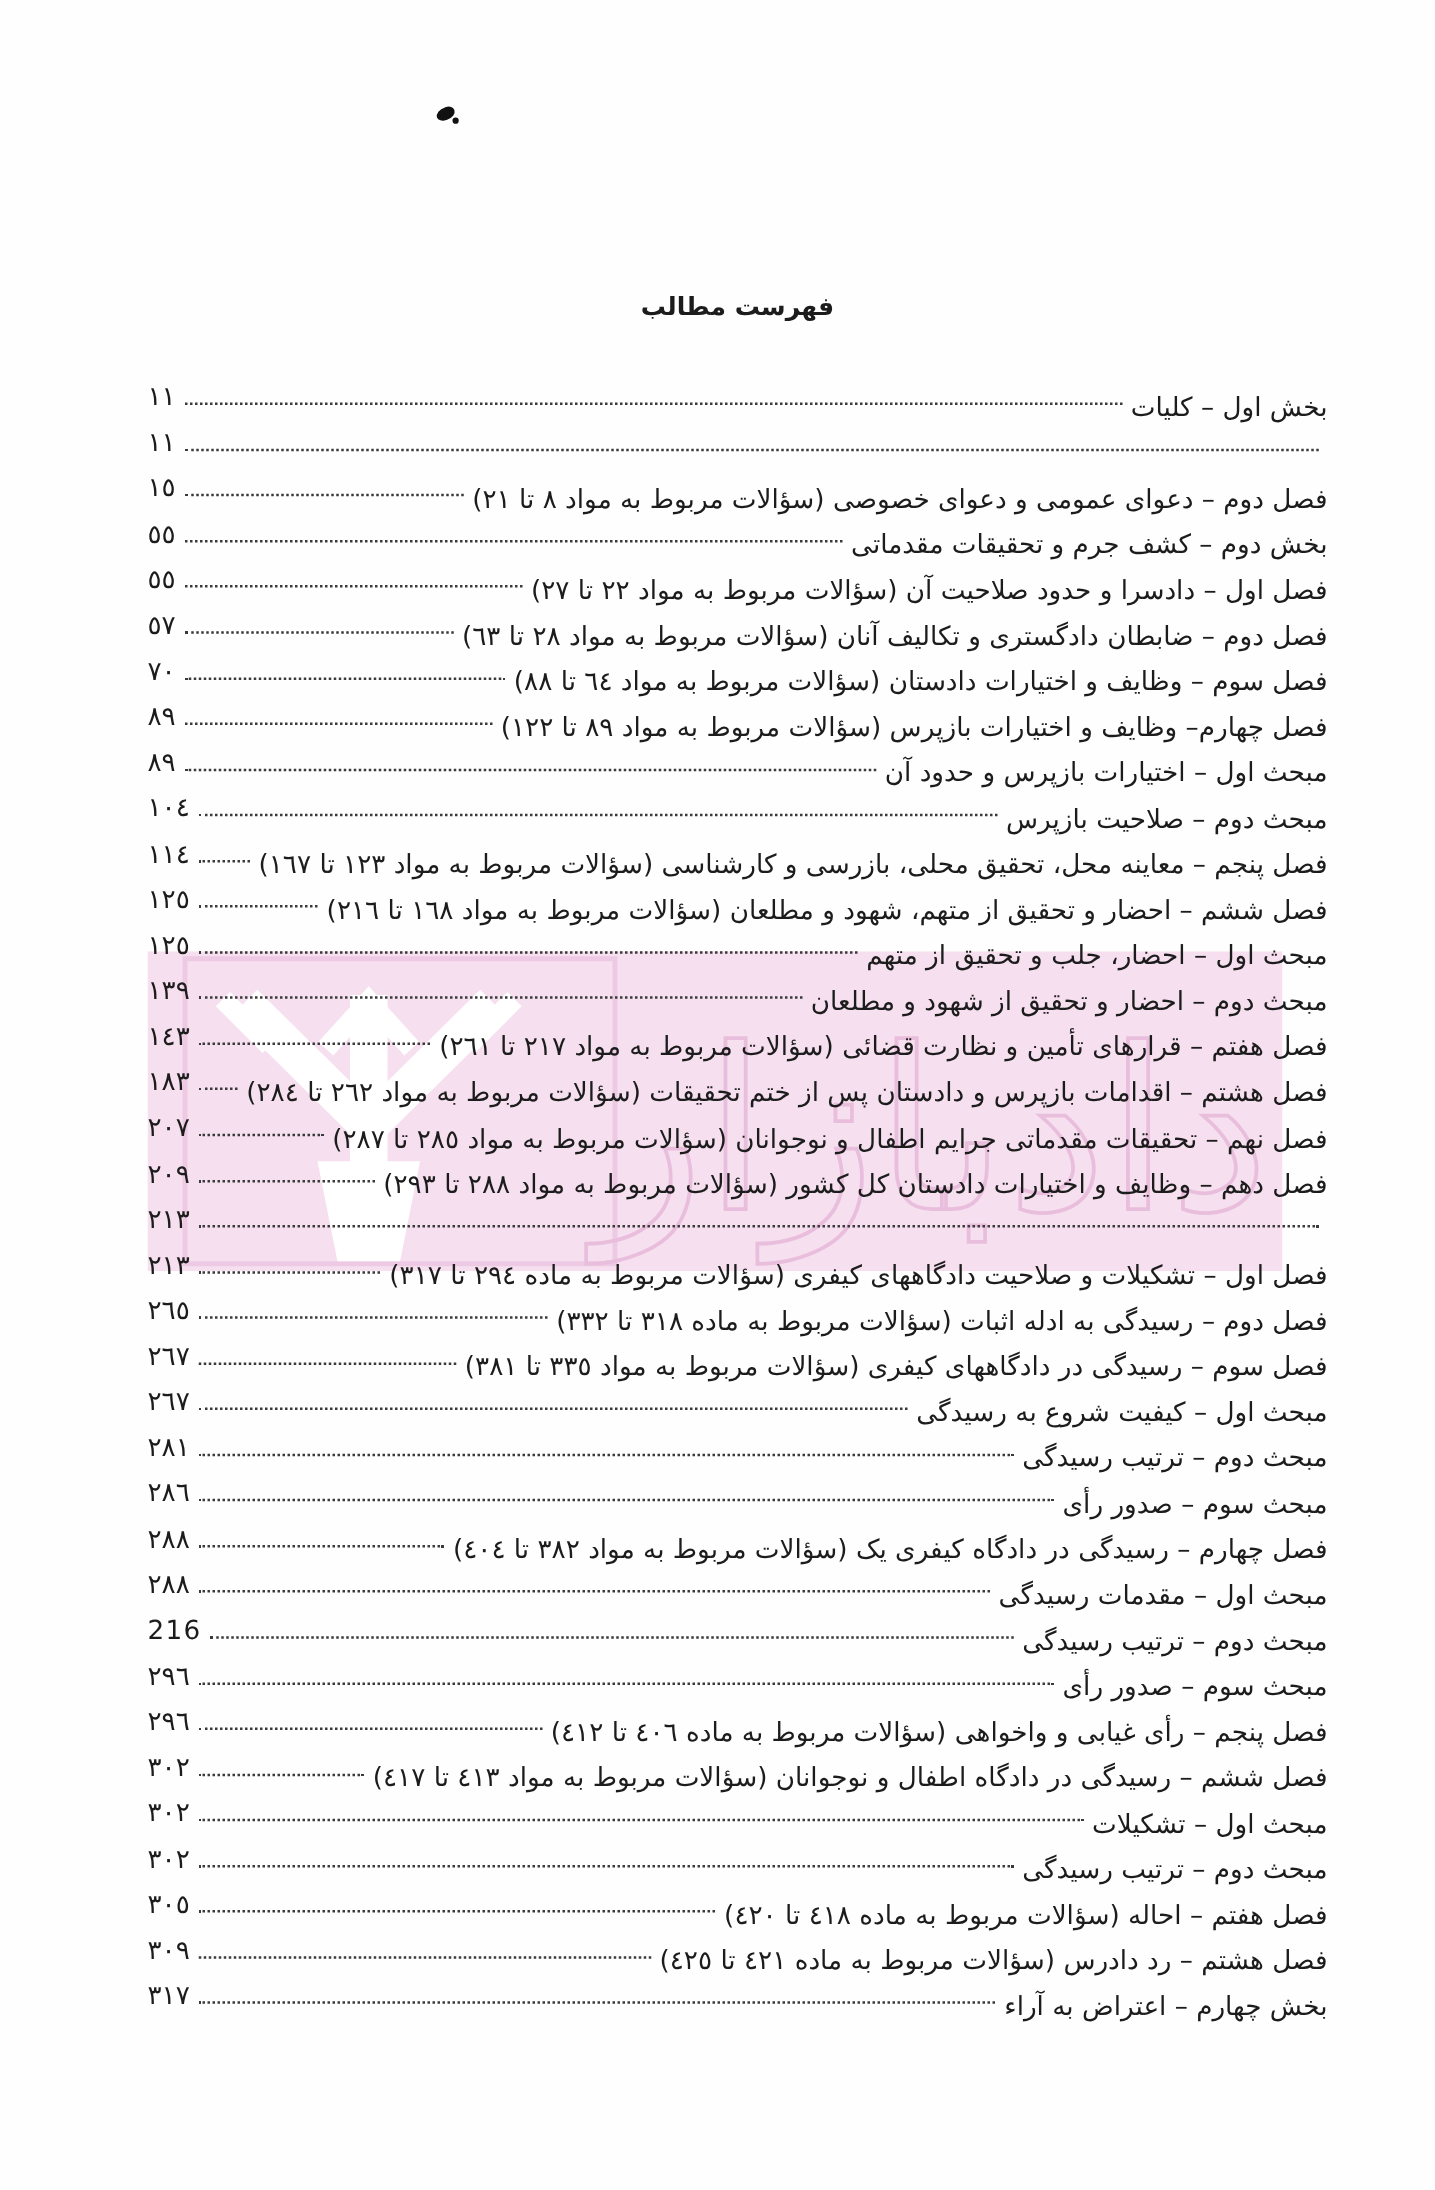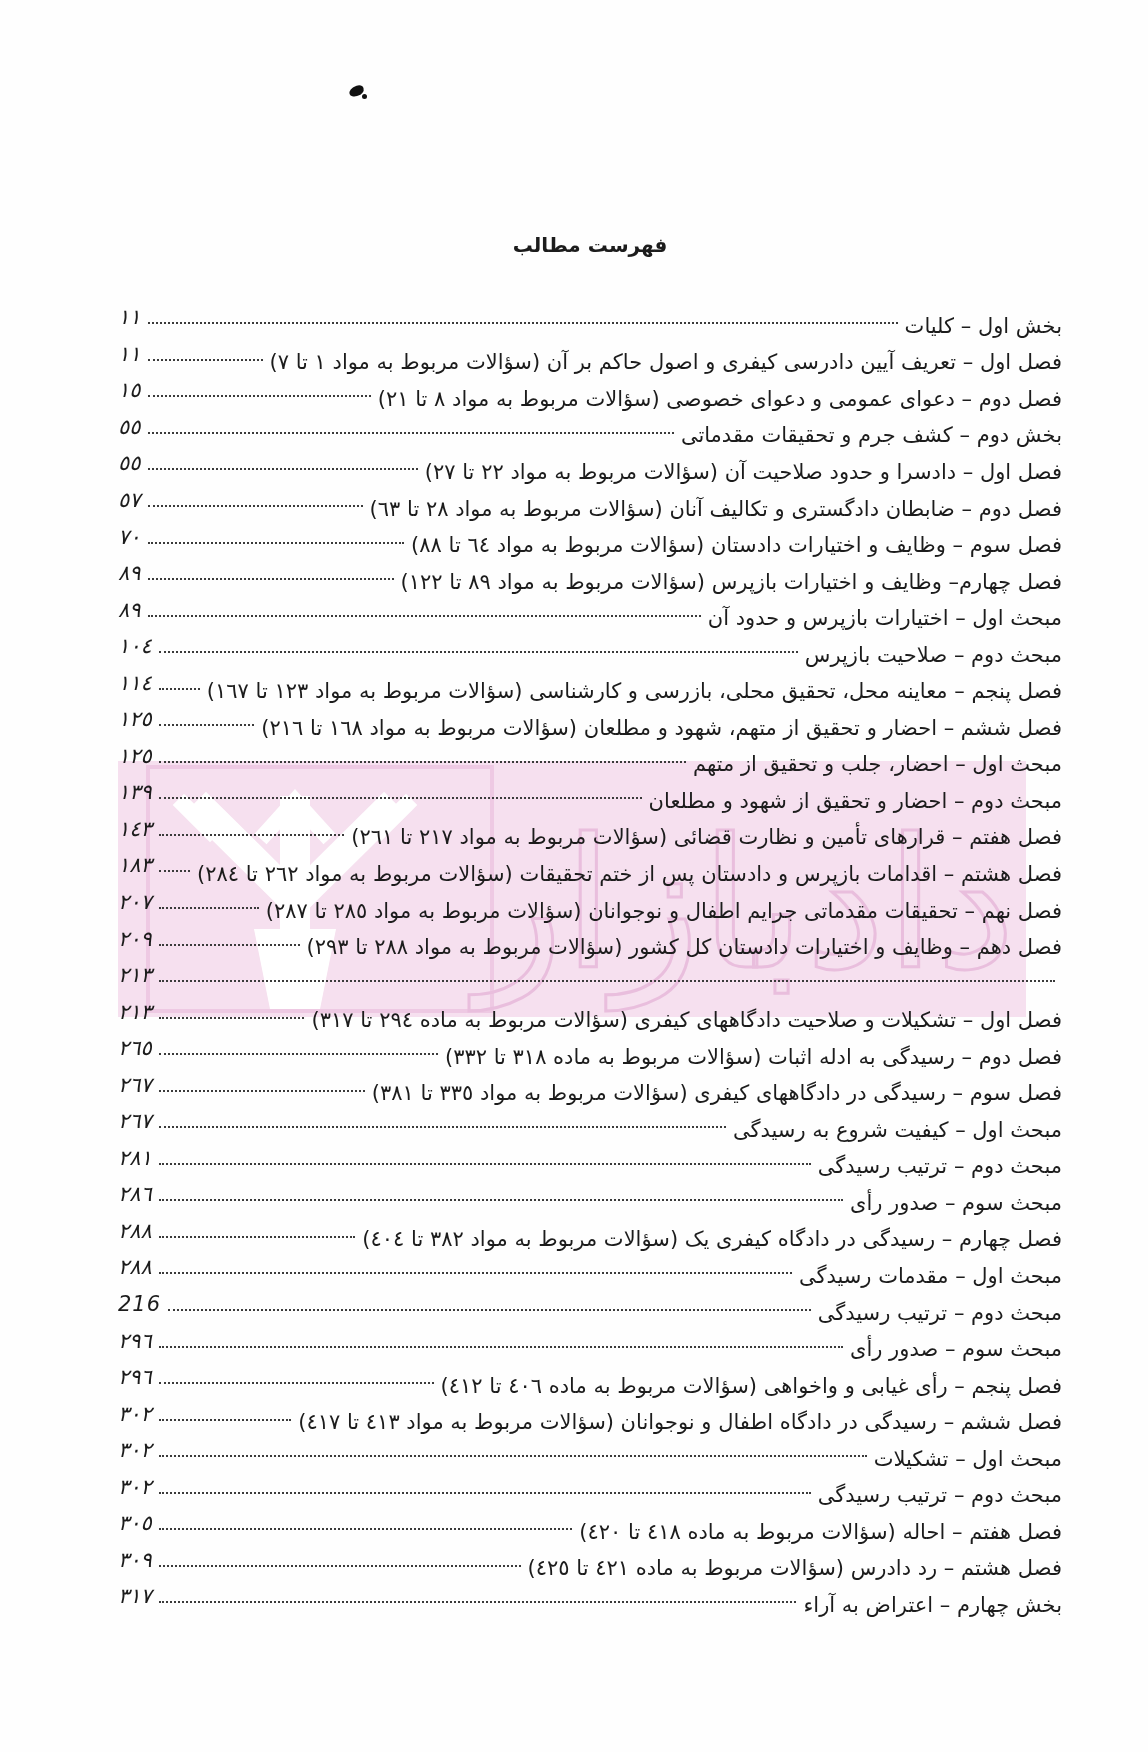--- a/index.html
+++ b/index.html
@@ -38,21 +38,21 @@
     height:36.55px;
     font-size:21px;
   }
   .toc-label{white-space:nowrap;margin-top:17px;}
   .toc-leader{
     flex:1 1 0;min-width:12px;height:0;
     border-bottom:2.6px dotted #3a3a3a;
     align-self:center;
     margin:12px 7px 0 7px;
   }
-  .toc-page{white-space:nowrap;letter-spacing:1px;font-style:italic;}
+  .toc-page{white-space:nowrap;letter-spacing:1px;}
 </style>
 </head>
 <body>
 
 <div class="page">
 
   <div class="ink-speck"></div>
   <div class="ink-speck2"></div>
 
   <div class="watermark-band">
@@ -80,21 +80,20 @@
 
   <div class="doc-title">فهرست مطالب</div>
 
   <div class="toc">
       <div class="toc-row">
         <span class="toc-label">بخش اول – کلیات</span>
         <span class="toc-leader"></span>
         <span class="toc-page">١١</span>
       </div>
       <div class="toc-row">
-        <span class="toc-label">فصل اول – تعریف آیین دادرسی کیفری و اصول حاکم بر آن (سؤالات مربوط به مواد ١ تا ٧)</span>
         <span class="toc-leader"></span>
         <span class="toc-page">١١</span>
       </div>
       <div class="toc-row">
         <span class="toc-label">فصل دوم – دعوای عمومی و دعوای خصوصی (سؤالات مربوط به مواد ٨ تا ٢١)</span>
         <span class="toc-leader"></span>
         <span class="toc-page">١٥</span>
       </div>
       <div class="toc-row">
         <span class="toc-label">بخش دوم – کشف جرم و تحقیقات مقدماتی</span>

